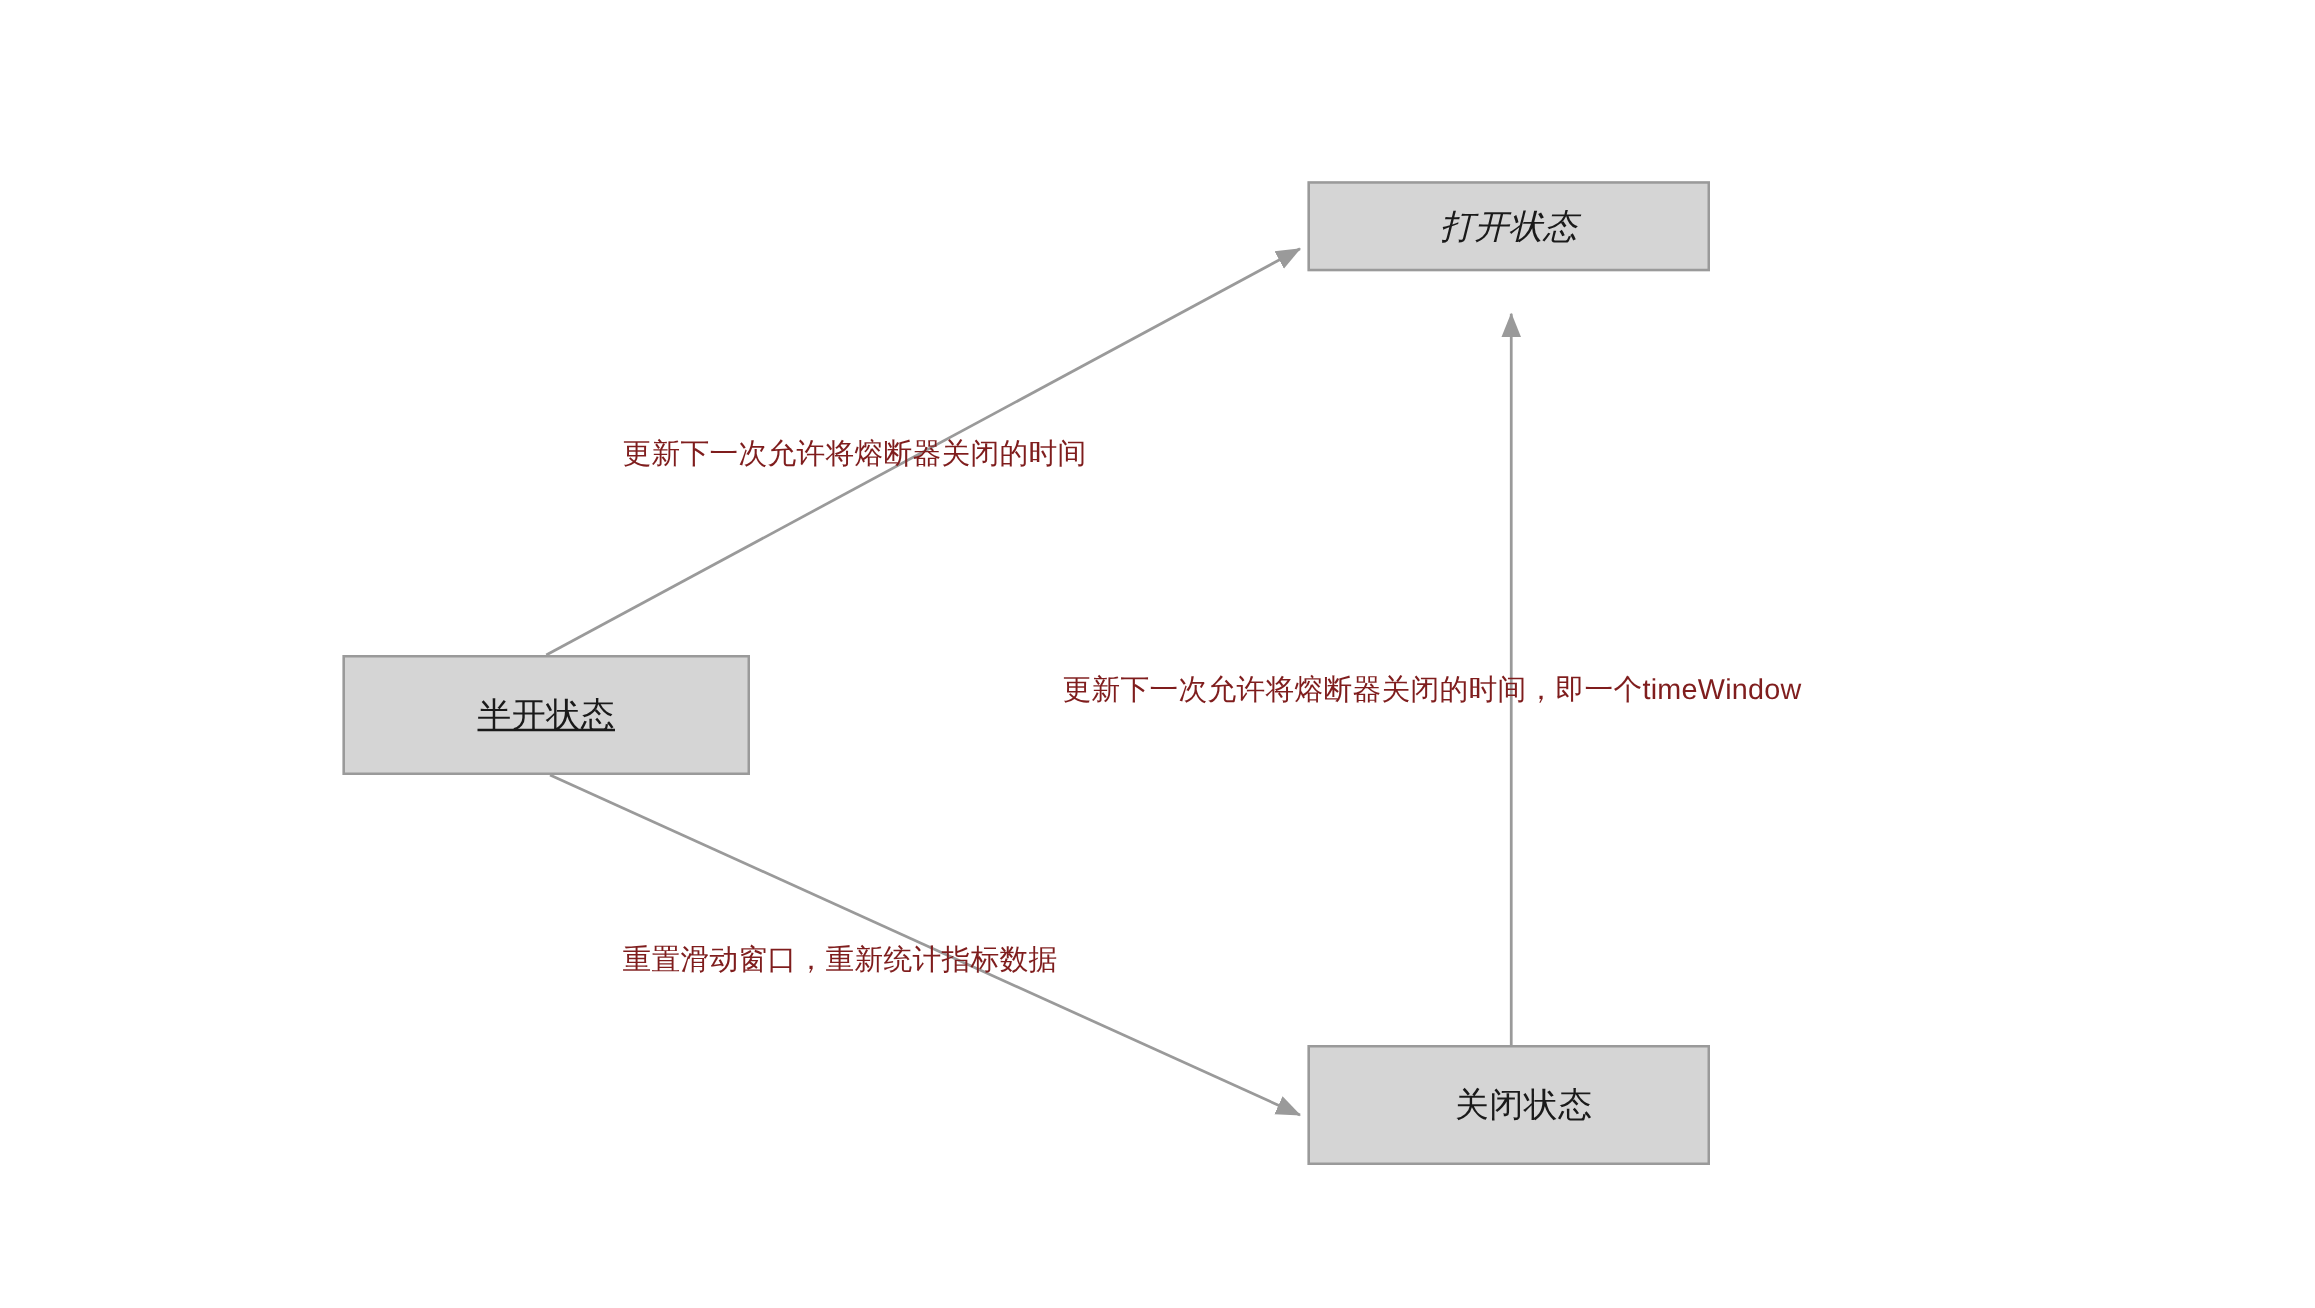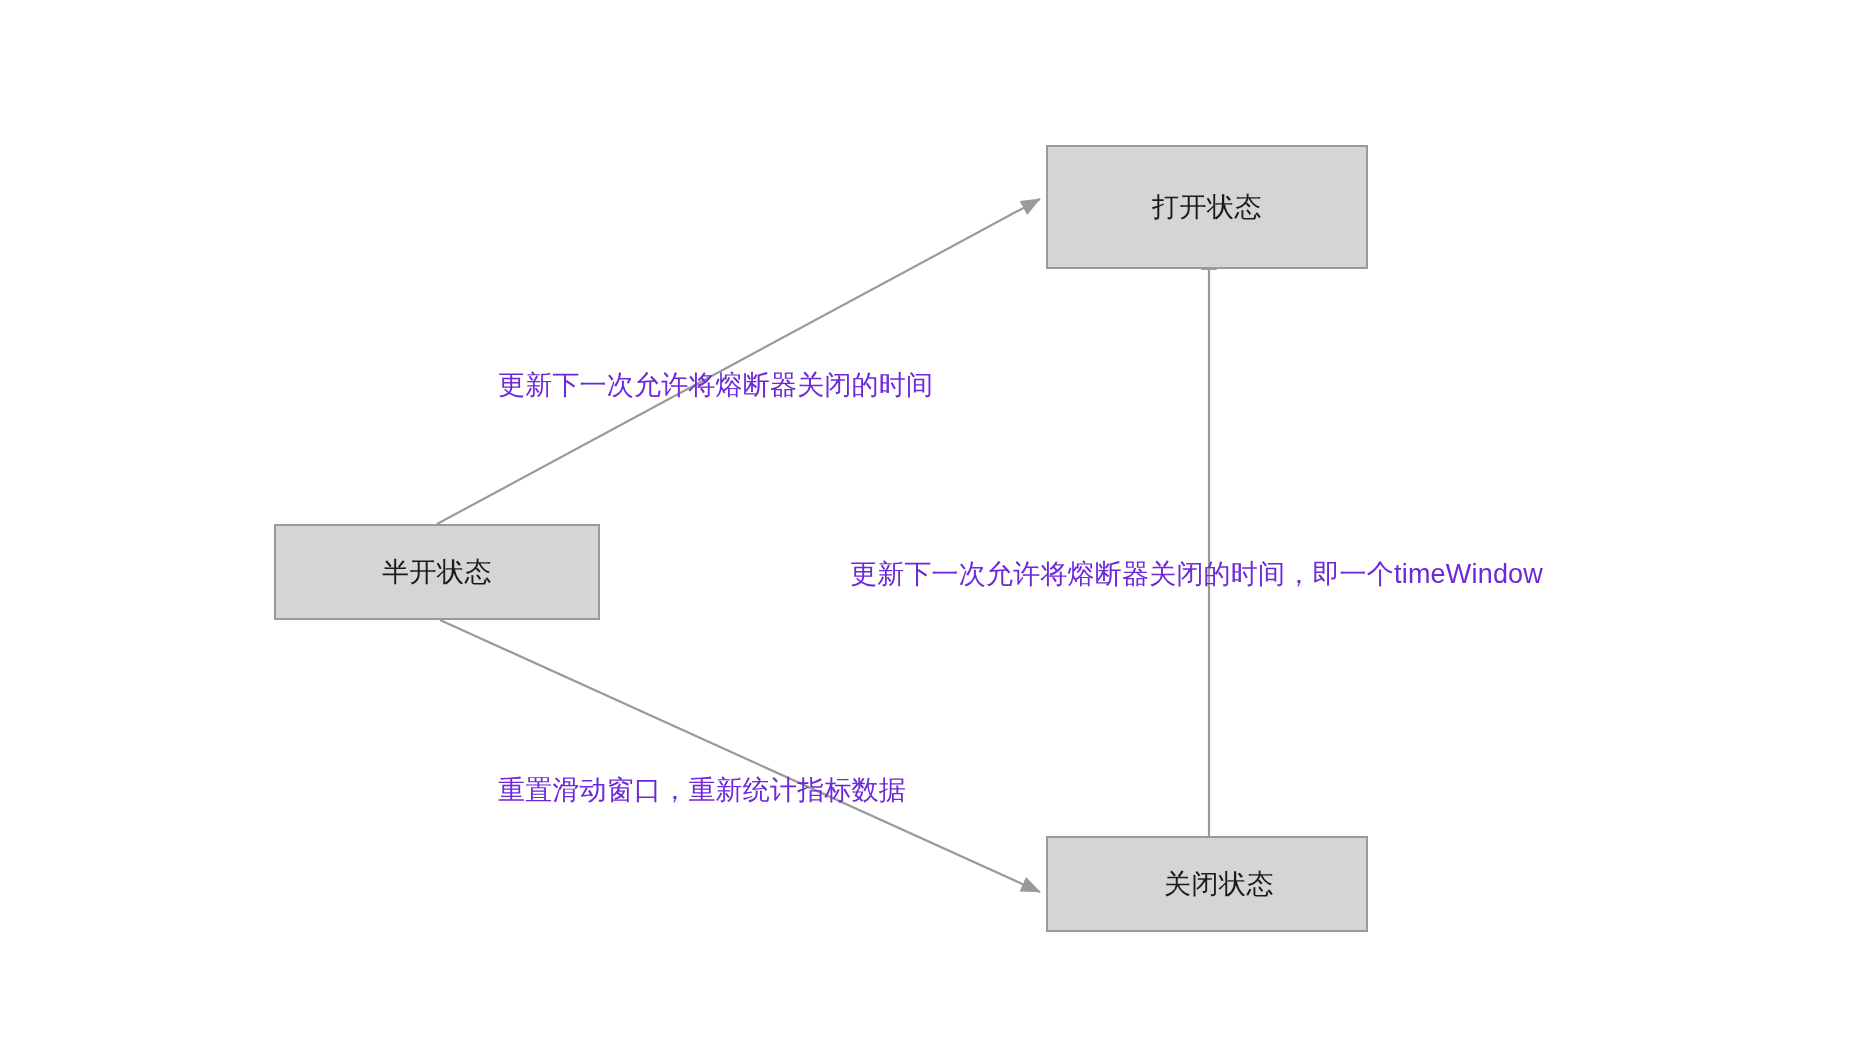--- a/index.html
+++ b/index.html
@@ -35,43 +35,44 @@
     color: #1a1a1a;
     font-size: 27px;
     line-height: 1.2;
     letter-spacing: 0.5px;
     white-space: nowrap;
   }
   #node-open {
     left: 1046px;
     top: 145px;
     width: 322px;
-    height: 124px;
+    height: 72px;
+    font-style: italic;
   }
   #node-halfopen {
     left: 274px;
     top: 524px;
     width: 326px;
     height: 96px;
+    text-decoration: underline;
   }
   #node-closed {
     left: 1046px;
     top: 836px;
     width: 322px;
     height: 96px;
     padding-left: 24px;
   }
   .edge-label {
     position: absolute;
-    color: #6d28d9;
-    font-size: 27px;
+    color: #7f1d1d;
+    font-size: 23px;
     line-height: 1.25;
     white-space: nowrap;
     letter-spacing: 0.2px;
-    margin-top: 21px;
   }
   #label-halfopen-to-open {
     left: 498px;
     top: 348px;
   }
   #label-closed-to-open {
     left: 850px;
     top: 537px;
   }
   #label-halfopen-to-closed {

